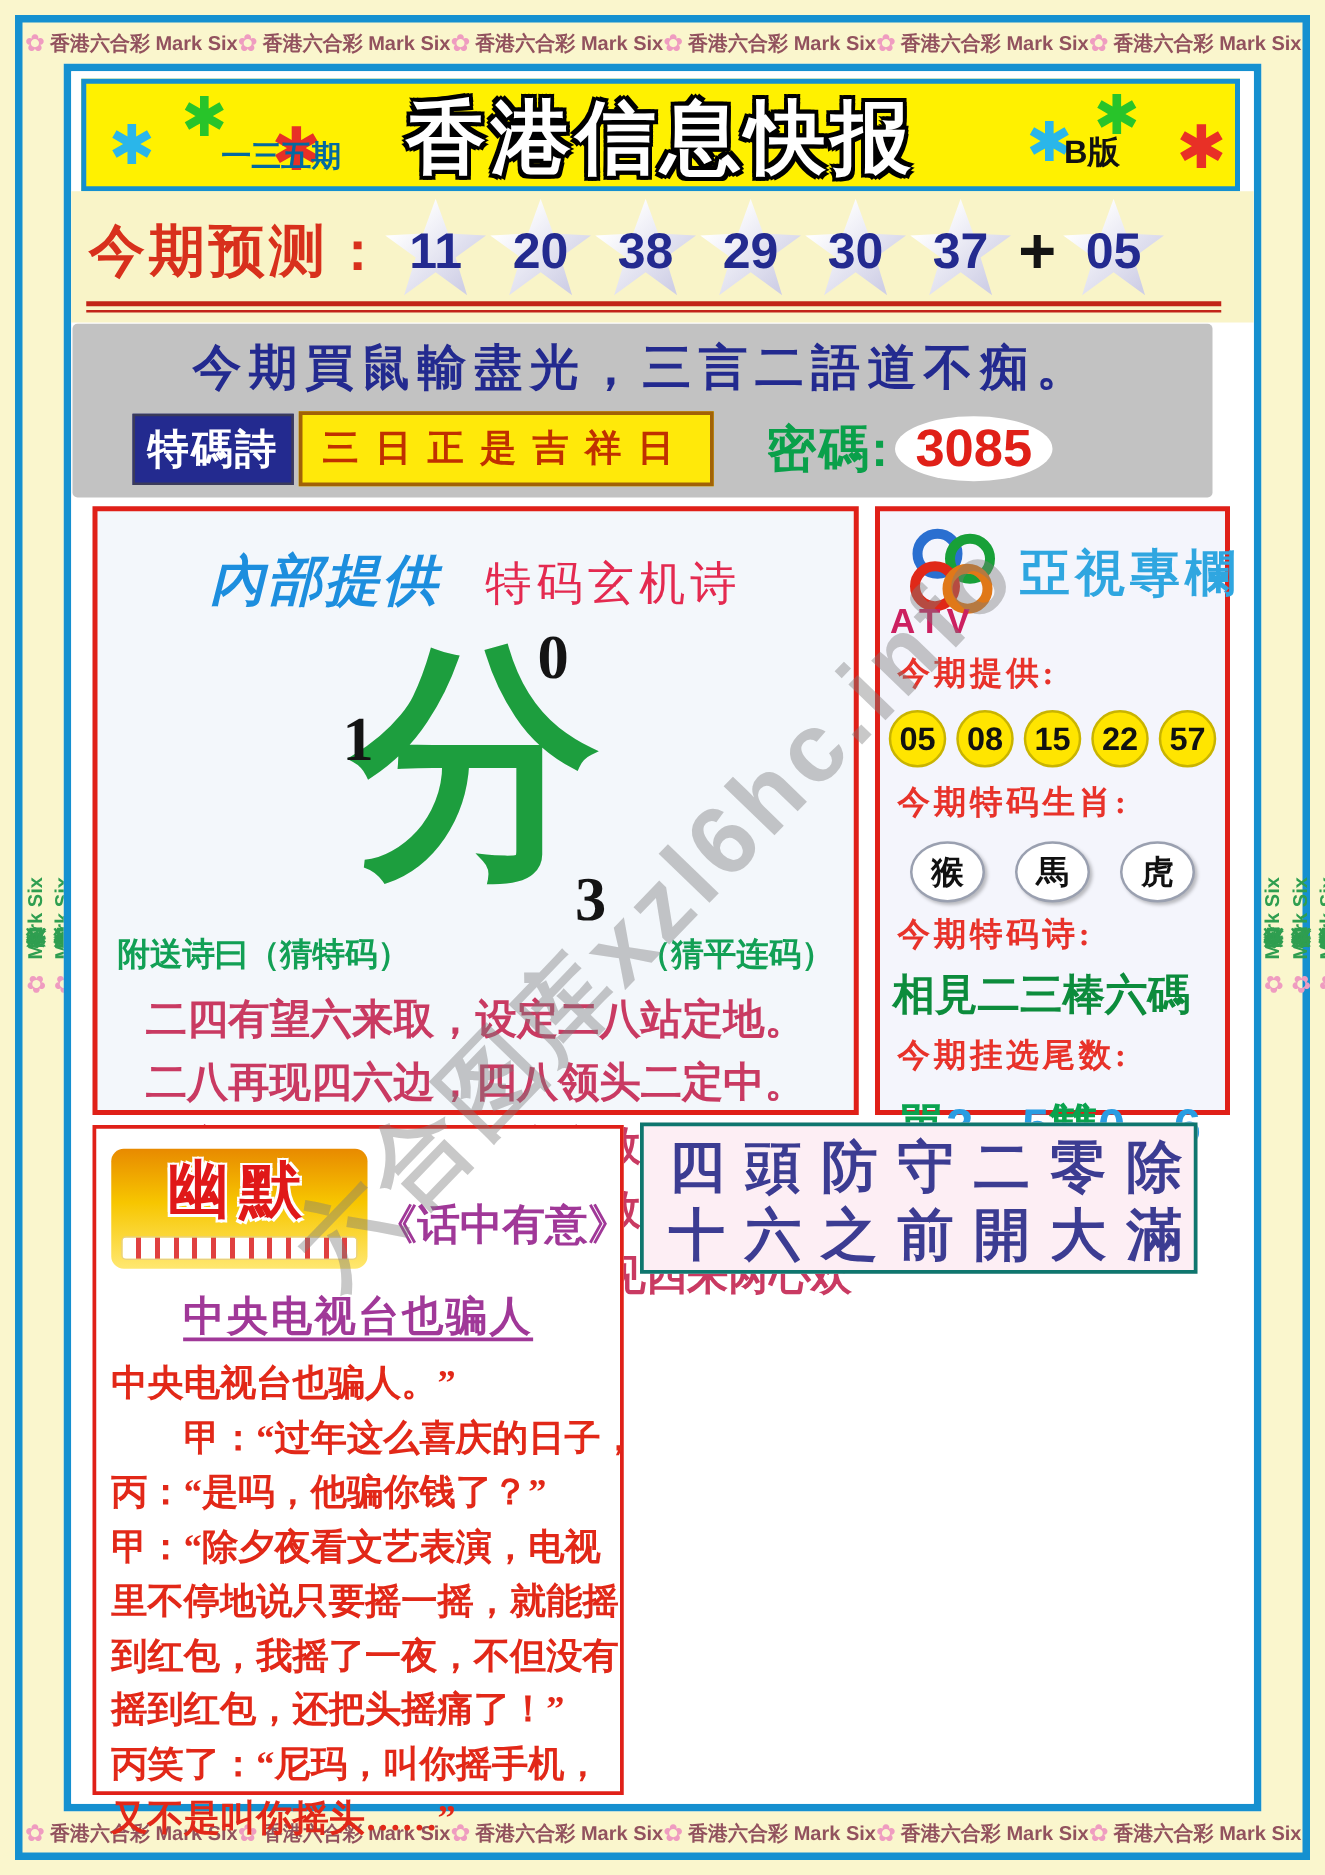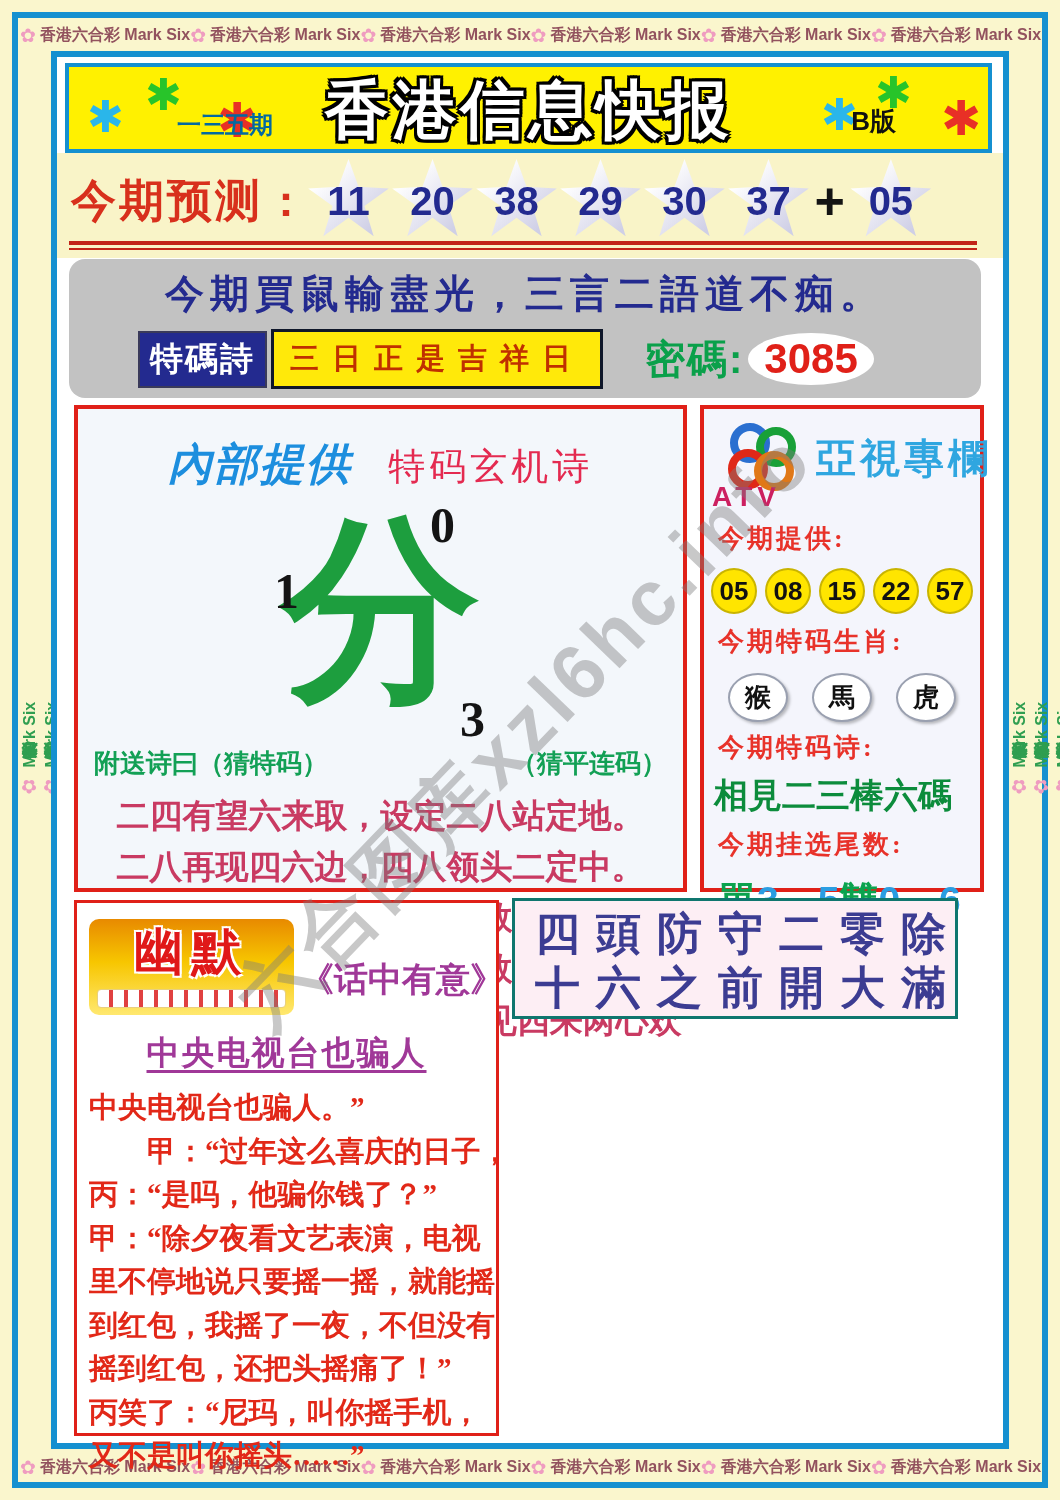--- a/index.html
+++ b/index.html
@@ -41,25 +41,25 @@
   .pred-label{color:#d8301c;font-size:45px;font-weight:bold;letter-spacing:3px;margin-right:10px;white-space:nowrap;}
   .star{position:relative;width:84px;height:84px;flex:0 0 auto;}
   .star::before{content:"";position:absolute;inset:0;background:linear-gradient(135deg,#ffffff 20%,#cfcfe6 80%);
     clip-path:polygon(50% 0%,62% 33%,98% 35%,69% 56%,80% 92%,50% 70%,20% 92%,31% 56%,2% 35%,38% 33%);}
   .star span{position:absolute;left:0;right:0;top:20px;text-align:center;font-size:40px;font-weight:bold;color:#232a8f;}
   .plus{font-size:52px;font-weight:bold;color:#141414;margin:0 4px;}
   .uline1{position:absolute;left:12px;width:908px;top:88px;height:4px;background:#c22418;}
   .uline2{position:absolute;left:12px;width:908px;top:95px;height:2px;background:#c22418;}
 
   
-  .gray-box{position:absolute;left:12px;top:202px;width:912px;height:139px;background:#c2c2c2;border-radius:16px;box-sizing:border-box;padding:8px 21px;}
+  .gray-box{position:absolute;left:1px;top:202px;width:912px;height:139px;background:#c2c2c2;border-radius:4px;box-sizing:border-box;padding:8px 0;}
   .slogan1{text-align:center;font-family:"Liberation Serif","DejaVu Serif",serif;font-size:39px;font-weight:bold;color:#232a8f;letter-spacing:6px;white-space:nowrap;}
   .slogan2{display:flex;align-items:center;margin-top:8px;padding-left:48px;}
   .tag-tema{background:#232a8f;color:#fff;font-size:33px;font-weight:bold;padding:4px 10px;letter-spacing:2px;border:2px solid #3a3a5a;}
-  .poem-box{background:#ffe90a;border:3px solid #0f172a;color:#c03000;font-size:29px;font-weight:bold;font-family:"Liberation Serif","DejaVu Serif",serif;padding:7px 16px;letter-spacing:13px;margin-left:4px;white-space:nowrap;}
+  .poem-box{background:#ffe90a;border:3px solid #a16207;color:#c03000;font-size:29px;font-weight:bold;font-family:"Liberation Serif","DejaVu Serif",serif;padding:7px 16px;letter-spacing:13px;margin-left:4px;white-space:nowrap;}
   .pw-label{color:#0aa04a;font-size:40px;font-weight:bold;margin-left:42px;letter-spacing:2px;white-space:nowrap;}
   .pw-value{background:#fff;border-radius:50%;padding:2px 16px;color:#e02018;font-size:42px;font-weight:bold;margin-left:4px;}
 
   
   .left-panel{position:absolute;left:17px;top:348px;width:613px;height:487px;border:4px solid #e02018;background:#f3f7fb;box-sizing:border-box;}
   .lp-header{text-align:center;margin-top:26px;white-space:nowrap;}
   .lp-blue{color:#1c8ede;font-size:44px;font-weight:bold;font-style:italic;letter-spacing:2px;}
   .lp-red{color:#e42a50;font-size:37px;font-weight:normal;font-family:"Liberation Serif","DejaVu Serif",serif;letter-spacing:4px;margin-left:32px;}
   .lp-char{position:relative;height:252px;}
   .lp-big{position:absolute;left:50%;top:47%;transform:translate(-50%,-50%);font-size:198px;line-height:1;color:#1d9e3e;font-weight:bold;font-family:"Liberation Serif","DejaVu Serif",serif;}

